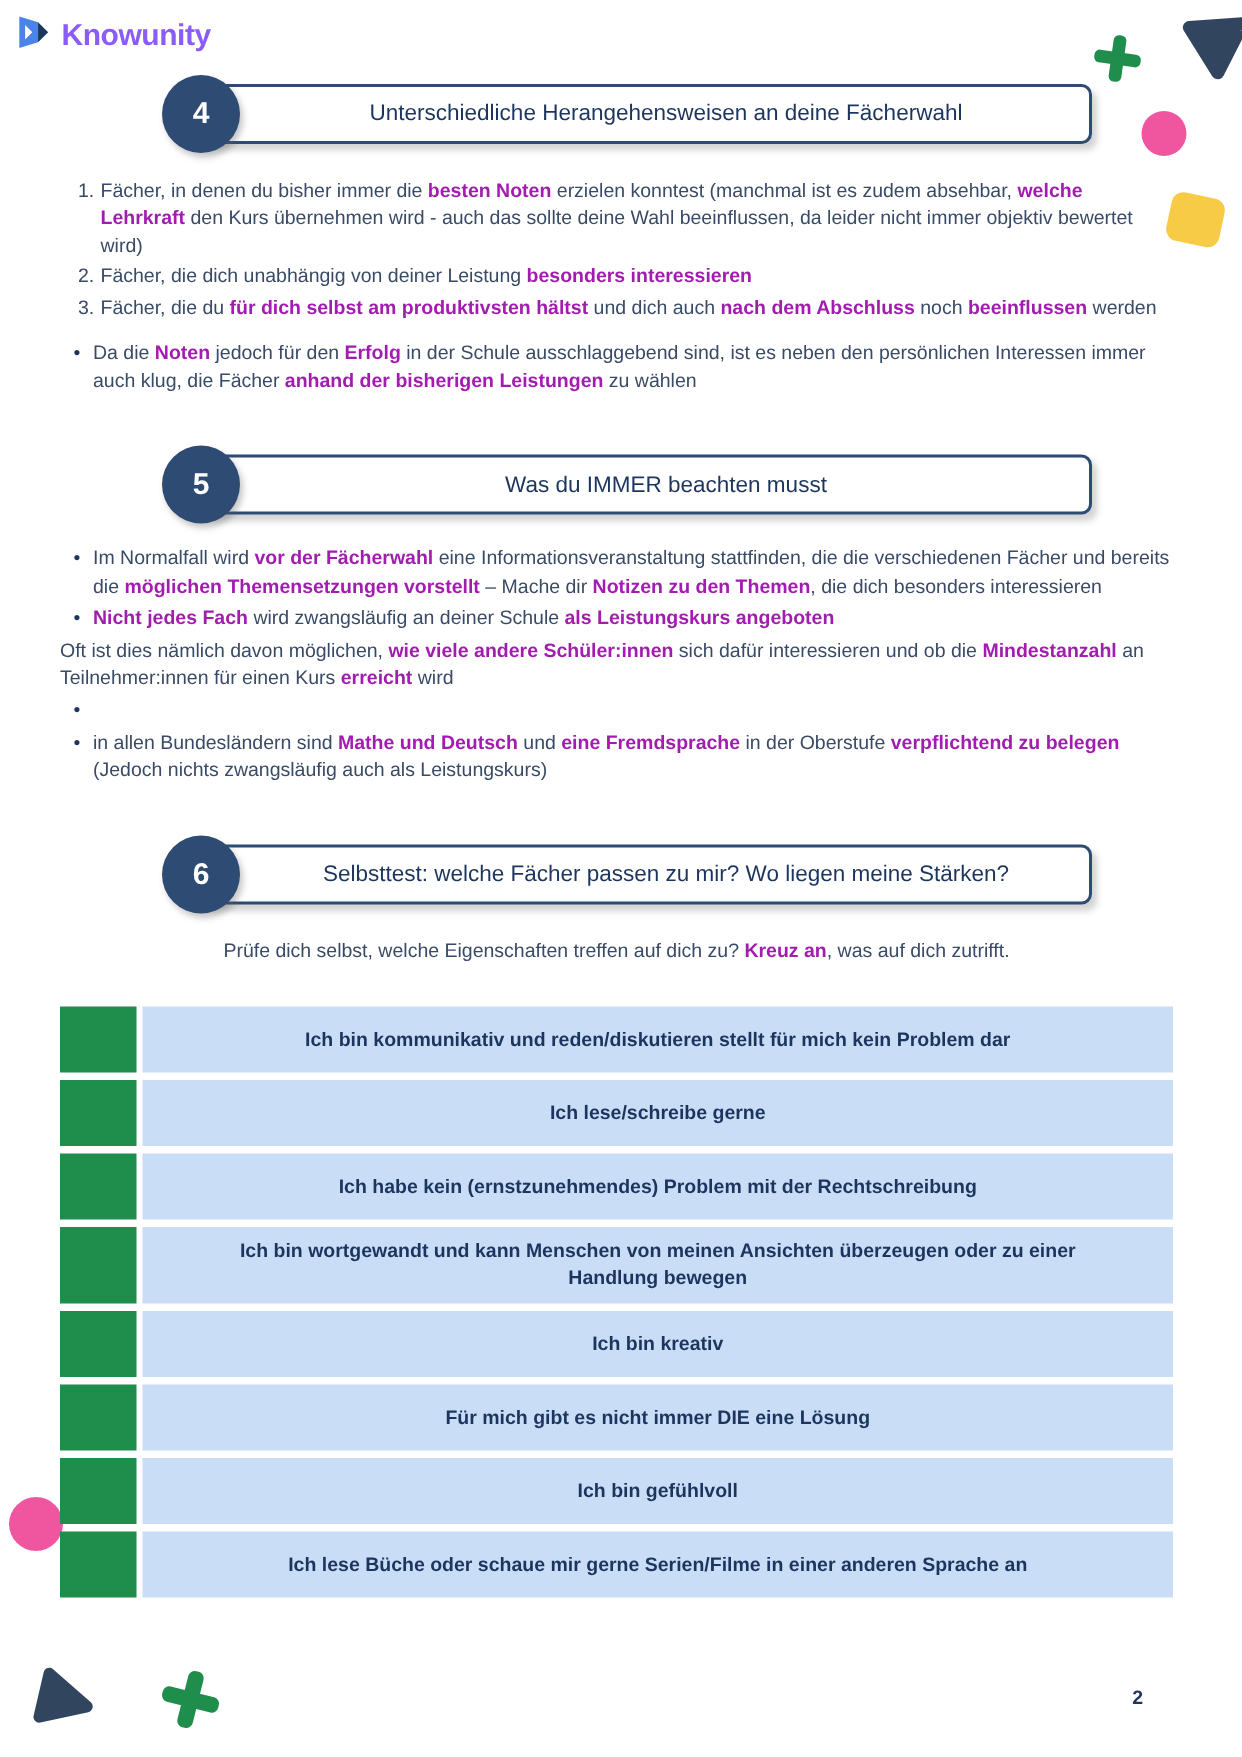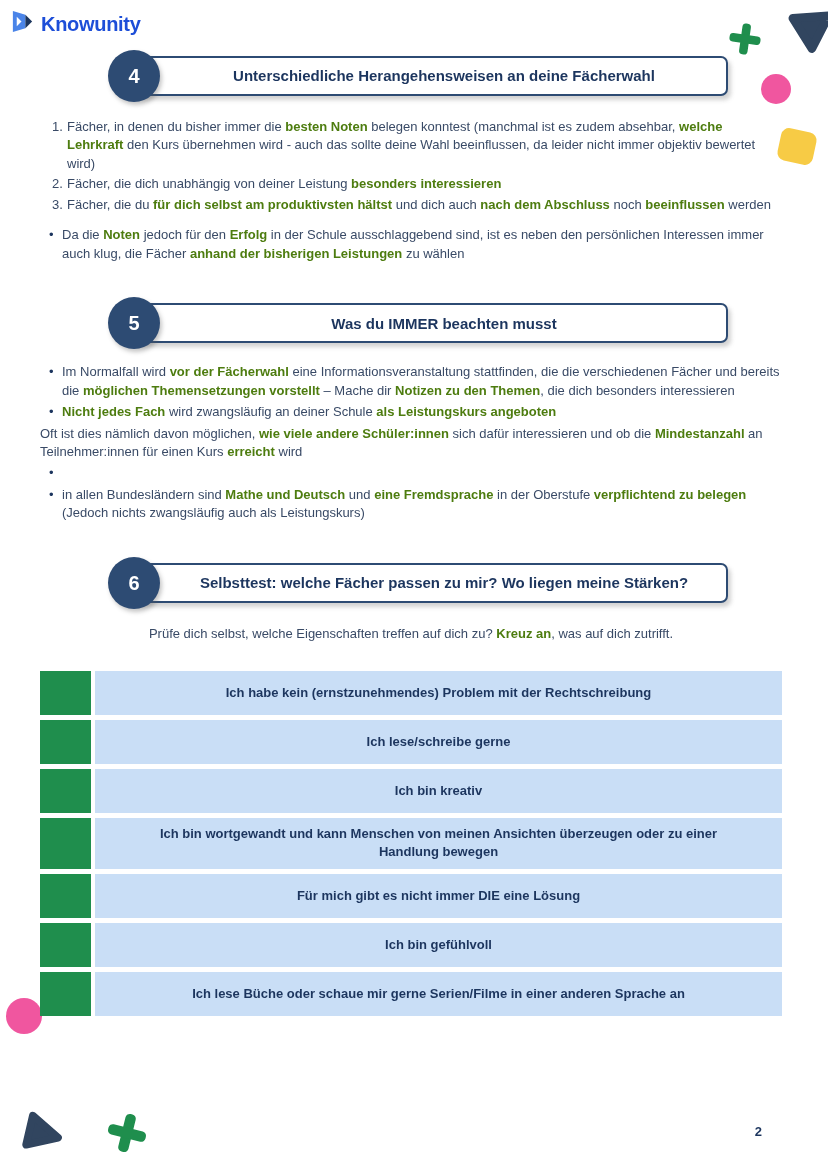--- a/index.html
+++ b/index.html
@@ -6,21 +6,21 @@
   html,body { background:#ffffff; }
   body {
     width:828px; height:1171px; position:relative; overflow:hidden;
     font-family:"Liberation Sans", sans-serif;
     color:#394a66; font-size:13px; line-height:1.42;
   }
   .page { position:absolute; inset:0; }
 
   
   .logo { position:absolute; top:9px; left:10px; display:flex; align-items:center; gap:6px; z-index:5; cursor:pointer; }
-  .logo-text { font-size:20px; font-weight:700; color:#1d4ed8; letter-spacing:-0.3px; }
+  .logo-text { font-size:20px; font-weight:700; color:#8b5cf6; letter-spacing:-0.3px; }
 
   
   .decor { position:absolute; z-index:1; }
   .circle { border-radius:50%; }
   .pink-right { left:761px; top:74px; width:30px; height:30px; background:#f0569f; }
   .pink-left  { left:6px; top:998px; width:36px; height:36px; background:#f0569f; }
   .yellow-square { left:779px; top:130px; width:36px; height:33px; background:#f7cb45; border-radius:8px; transform:rotate(12deg); }
   .plus-top { left:728px; top:22px; transform:rotate(8deg); }
   .plus-bottom { left:106px; top:1112px; transform:rotate(14deg); }
   .tri-top { left:786px; top:2px; transform:rotate(-18deg); }
@@ -36,23 +36,23 @@
     font-size:20px; font-weight:700; flex:none; z-index:3;
     box-shadow:2px 3px 4px rgba(90,90,90,.35);
   }
   .section-box {
     flex:1; margin-left:-26px; height:40px; background:#fff;
     border:2px solid #2d4b73; border-radius:7px;
     display:flex; align-items:center; justify-content:center;
     box-shadow:3px 4px 4px rgba(110,110,110,.3);
     padding-left:26px;
   }
-  .section-title { font-size:15px; font-weight:700; color:#1c355e; text-align:center; }
-
-  b { font-weight:700; color:#4d7c0f; }
+  .section-title { font-size:15px; font-weight:400; color:#1c355e; text-align:center; }
+
+  b { font-weight:700; color:#a21caf; }
 
   .num-list { margin:16px 4px 0 12px; }
   .num-item { display:flex; margin-bottom:2px; }
   .num { flex:none; min-width:15px; }
   .bullet-list { margin-top:12px; }
   .bullet-item { display:flex; margin-bottom:3px; }
   .dot { flex:none; width:22px; padding-left:9px; color:#1c355e; }
   .plain-par { margin-bottom:3px; }
 
   .sec5 .section-header { margin-top:34px; }
@@ -116,21 +116,21 @@
     <section class="sec4">
       <div class="section-header">
         <div class="section-circle">4</div>
         <div class="section-box">
           <span class="section-title">Unterschiedliche Herangehensweisen an deine Fächerwahl</span>
         </div>
       </div>
       <div class="num-list">
         <div class="num-item">
           <span class="num">1.</span>
-          <span class="itext"><span>Fächer, in denen du bisher immer die </span><b>besten Noten</b><span> belegen konntest (manchmal ist es zudem absehbar, </span><b>welche Lehrkraft</b><span> den Kurs übernehmen wird - auch das sollte deine Wahl beeinflussen, da leider nicht immer objektiv bewertet wird)</span></span>
+          <span class="itext"><span>Fächer, in denen du bisher immer die </span><b>besten Noten</b><span> erzielen konntest (manchmal ist es zudem absehbar, </span><b>welche Lehrkraft</b><span> den Kurs übernehmen wird - auch das sollte deine Wahl beeinflussen, da leider nicht immer objektiv bewertet wird)</span></span>
         </div>
         <div class="num-item">
           <span class="num">2.</span>
           <span class="itext"><span>Fächer, die dich unabhängig von deiner Leistung </span><b>besonders interessieren</b></span>
         </div>
         <div class="num-item">
           <span class="num">3.</span>
           <span class="itext"><span>Fächer, die du </span><b>für dich selbst am produktivsten hältst</b><span> und dich auch </span><b>nach dem Abschluss</b><span> noch </span><b>beeinflussen</b><span> werden</span></span>
         </div>
       </div>
@@ -174,33 +174,37 @@
         <div class="section-circle">6</div>
         <div class="section-box">
           <span class="section-title">Selbsttest: welche Fächer passen zu mir? Wo liegen meine Stärken?</span>
         </div>
       </div>
       <div class="intro"><span>Prüfe dich selbst, welche Eigenschaften treffen auf dich zu? </span><b>Kreuz an</b><span>, was auf dich zutrifft.</span></div>
 
       <div class="checklist">
         <div class="check-row">
           <div class="check-box"></div>
+          <div class="check-label">Ich bin kommunikativ und reden/diskutieren stellt für mich kein Problem dar</div>
+        </div>
+        <div class="check-row">
+          <div class="check-box"></div>
+          <div class="check-label">Ich lese/schreibe gerne</div>
+        </div>
+        <div class="check-row">
+          <div class="check-box"></div>
           <div class="check-label">Ich habe kein (ernstzunehmendes) Problem mit der Rechtschreibung</div>
         </div>
         <div class="check-row">
           <div class="check-box"></div>
-          <div class="check-label">Ich lese/schreibe gerne</div>
+          <div class="check-label">Ich bin wortgewandt und kann Menschen von meinen Ansichten überzeugen oder zu einer Handlung bewegen</div>
         </div>
         <div class="check-row">
           <div class="check-box"></div>
           <div class="check-label">Ich bin kreativ</div>
-        </div>
-        <div class="check-row">
-          <div class="check-box"></div>
-          <div class="check-label">Ich bin wortgewandt und kann Menschen von meinen Ansichten überzeugen oder zu einer Handlung bewegen</div>
         </div>
         <div class="check-row">
           <div class="check-box"></div>
           <div class="check-label">Für mich gibt es nicht immer DIE eine Lösung</div>
         </div>
         <div class="check-row">
           <div class="check-box"></div>
           <div class="check-label">Ich bin gefühlvoll</div>
         </div>
         <div class="check-row">

